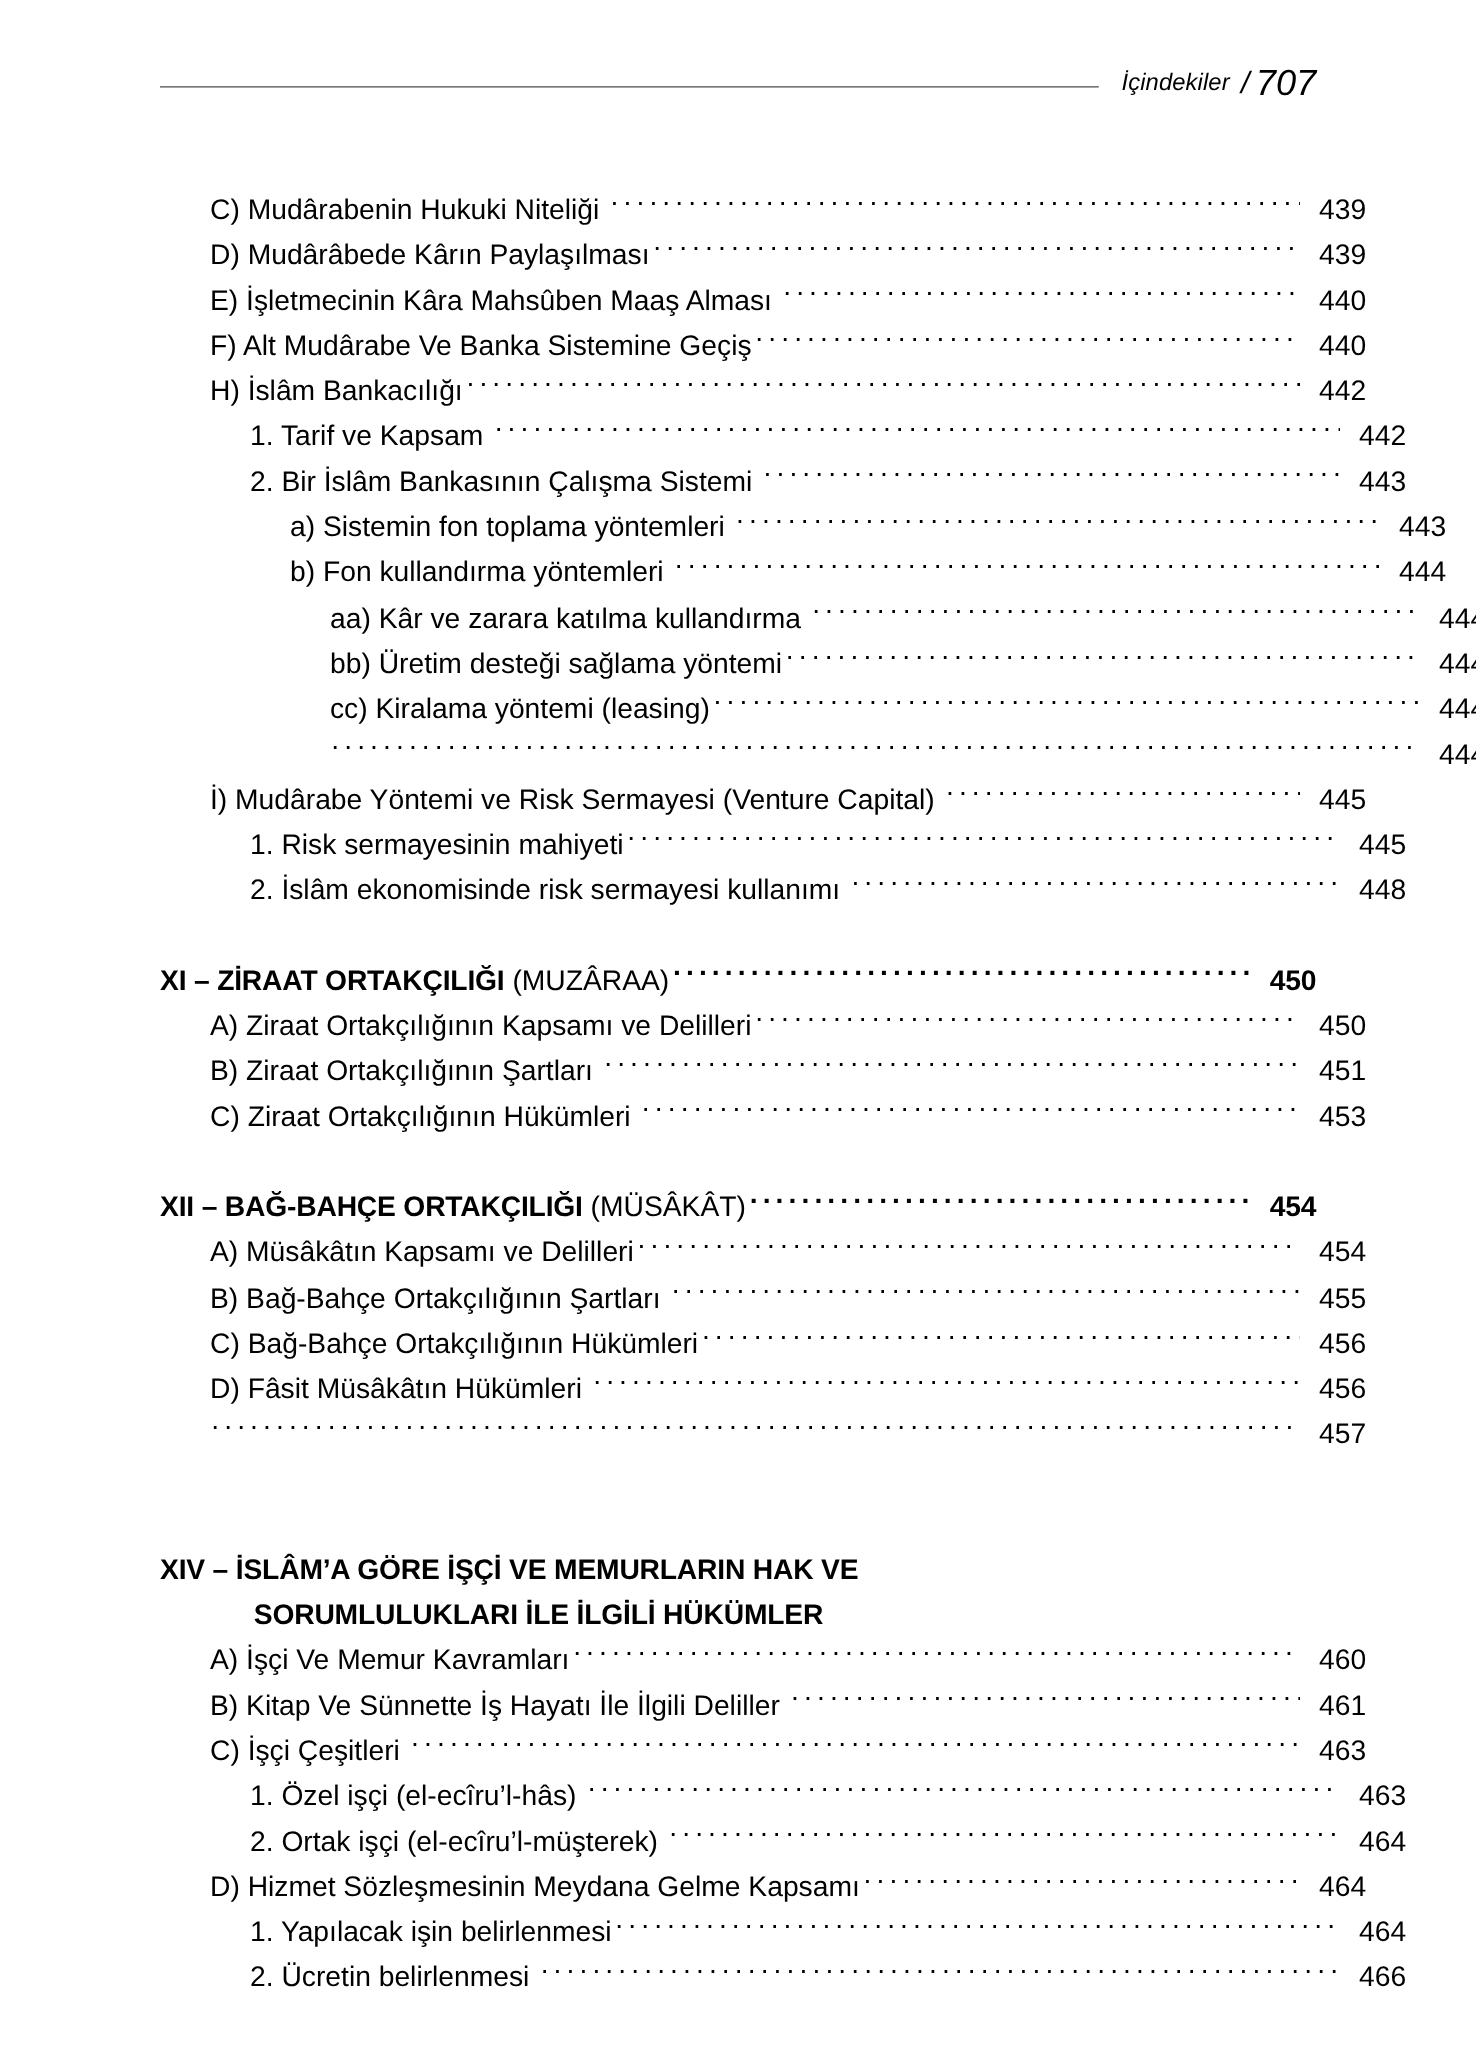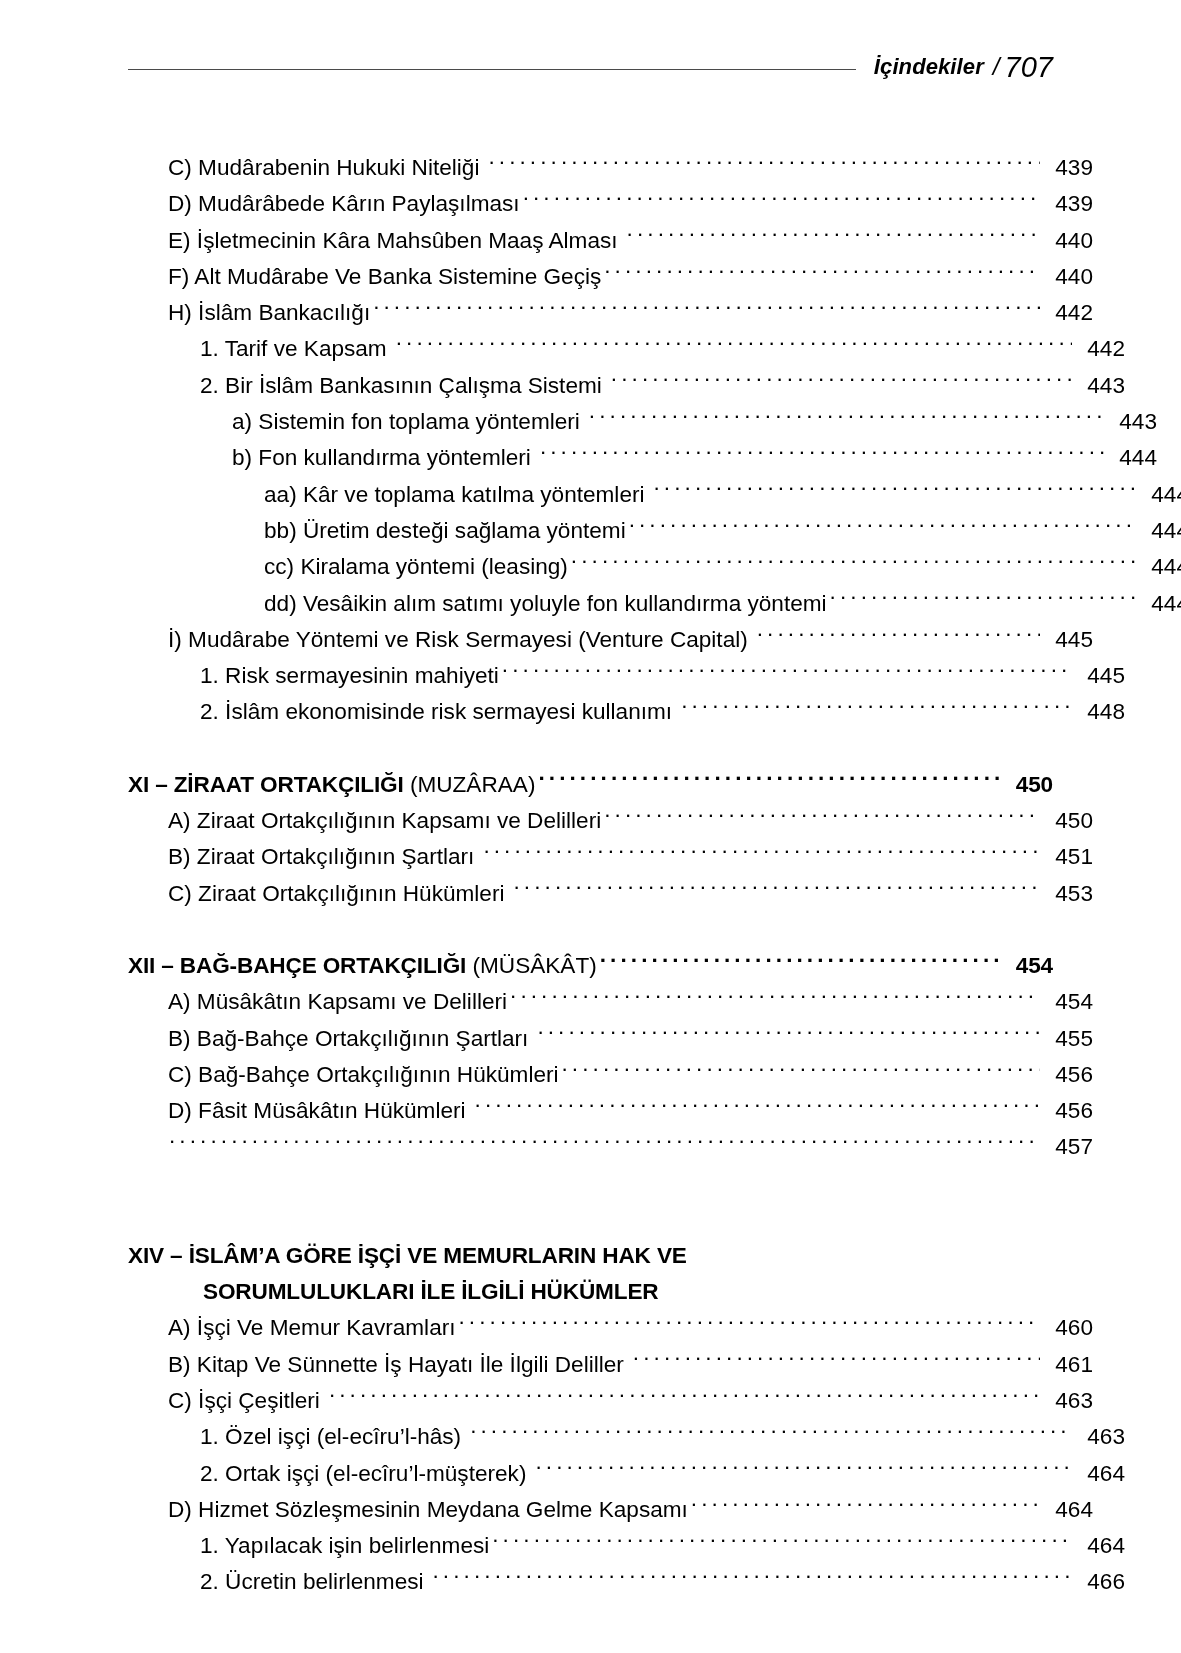--- a/index.html
+++ b/index.html
@@ -33,22 +33,22 @@
   }
   .header-rule {
     flex: 1 1 auto;
     height: 0;
     border-top: 1.6px solid #4a4a4a;
     margin-right: 18px;
     margin-top: 4px;
   }
   .header-title {
     font-style: italic;
-    font-size: 22px;
-    font-weight: 700;
+    font-size: 19px;
+    font-weight: 400;
     letter-spacing: 0.1px;
     white-space: nowrap;
   }
   .header-sep {
     font-style: italic;
     font-size: 24.5px;
     padding: 0 5px 0 9px;
   }
   .header-page {
     font-style: italic;
@@ -186,36 +186,35 @@
         <span class="label">a) Sistemin fon toplama yöntemleri</span>
         <span class="leaders"></span>
         <span class="pageno">443</span>
       </div>
       <div class="entry lvl3 gap">
         <span class="label">b) Fon kullandırma yöntemleri</span>
         <span class="leaders"></span>
         <span class="pageno">444</span>
       </div>
       <div class="entry lvl4 gap">
-        <span class="label">aa) Kâr ve toplama katılma yöntemleri</span>
+        <span class="label">aa) Kâr ve zarara katılma kullandırma</span>
         <span class="leaders"></span>
         <span class="pageno">444</span>
       </div>
       <div class="entry lvl4">
         <span class="label">bb) Üretim desteği sağlama yöntemi</span>
         <span class="leaders"></span>
         <span class="pageno">444</span>
       </div>
       <div class="entry lvl4">
         <span class="label">cc) Kiralama yöntemi (leasing)</span>
         <span class="leaders"></span>
         <span class="pageno">444</span>
       </div>
       <div class="entry lvl4">
-        <span class="label">dd) Vesâikin alım satımı yoluyle fon kullandırma yöntemi</span>
         <span class="leaders"></span>
         <span class="pageno">444</span>
       </div>
       <div class="entry lvl1 gap">
         <span class="label">İ) Mudârabe Yöntemi ve Risk Sermayesi (Venture Capital)</span>
         <span class="leaders"></span>
         <span class="pageno">445</span>
       </div>
       <div class="entry lvl2">
         <span class="label">1. Risk sermayesinin mahiyeti</span>

